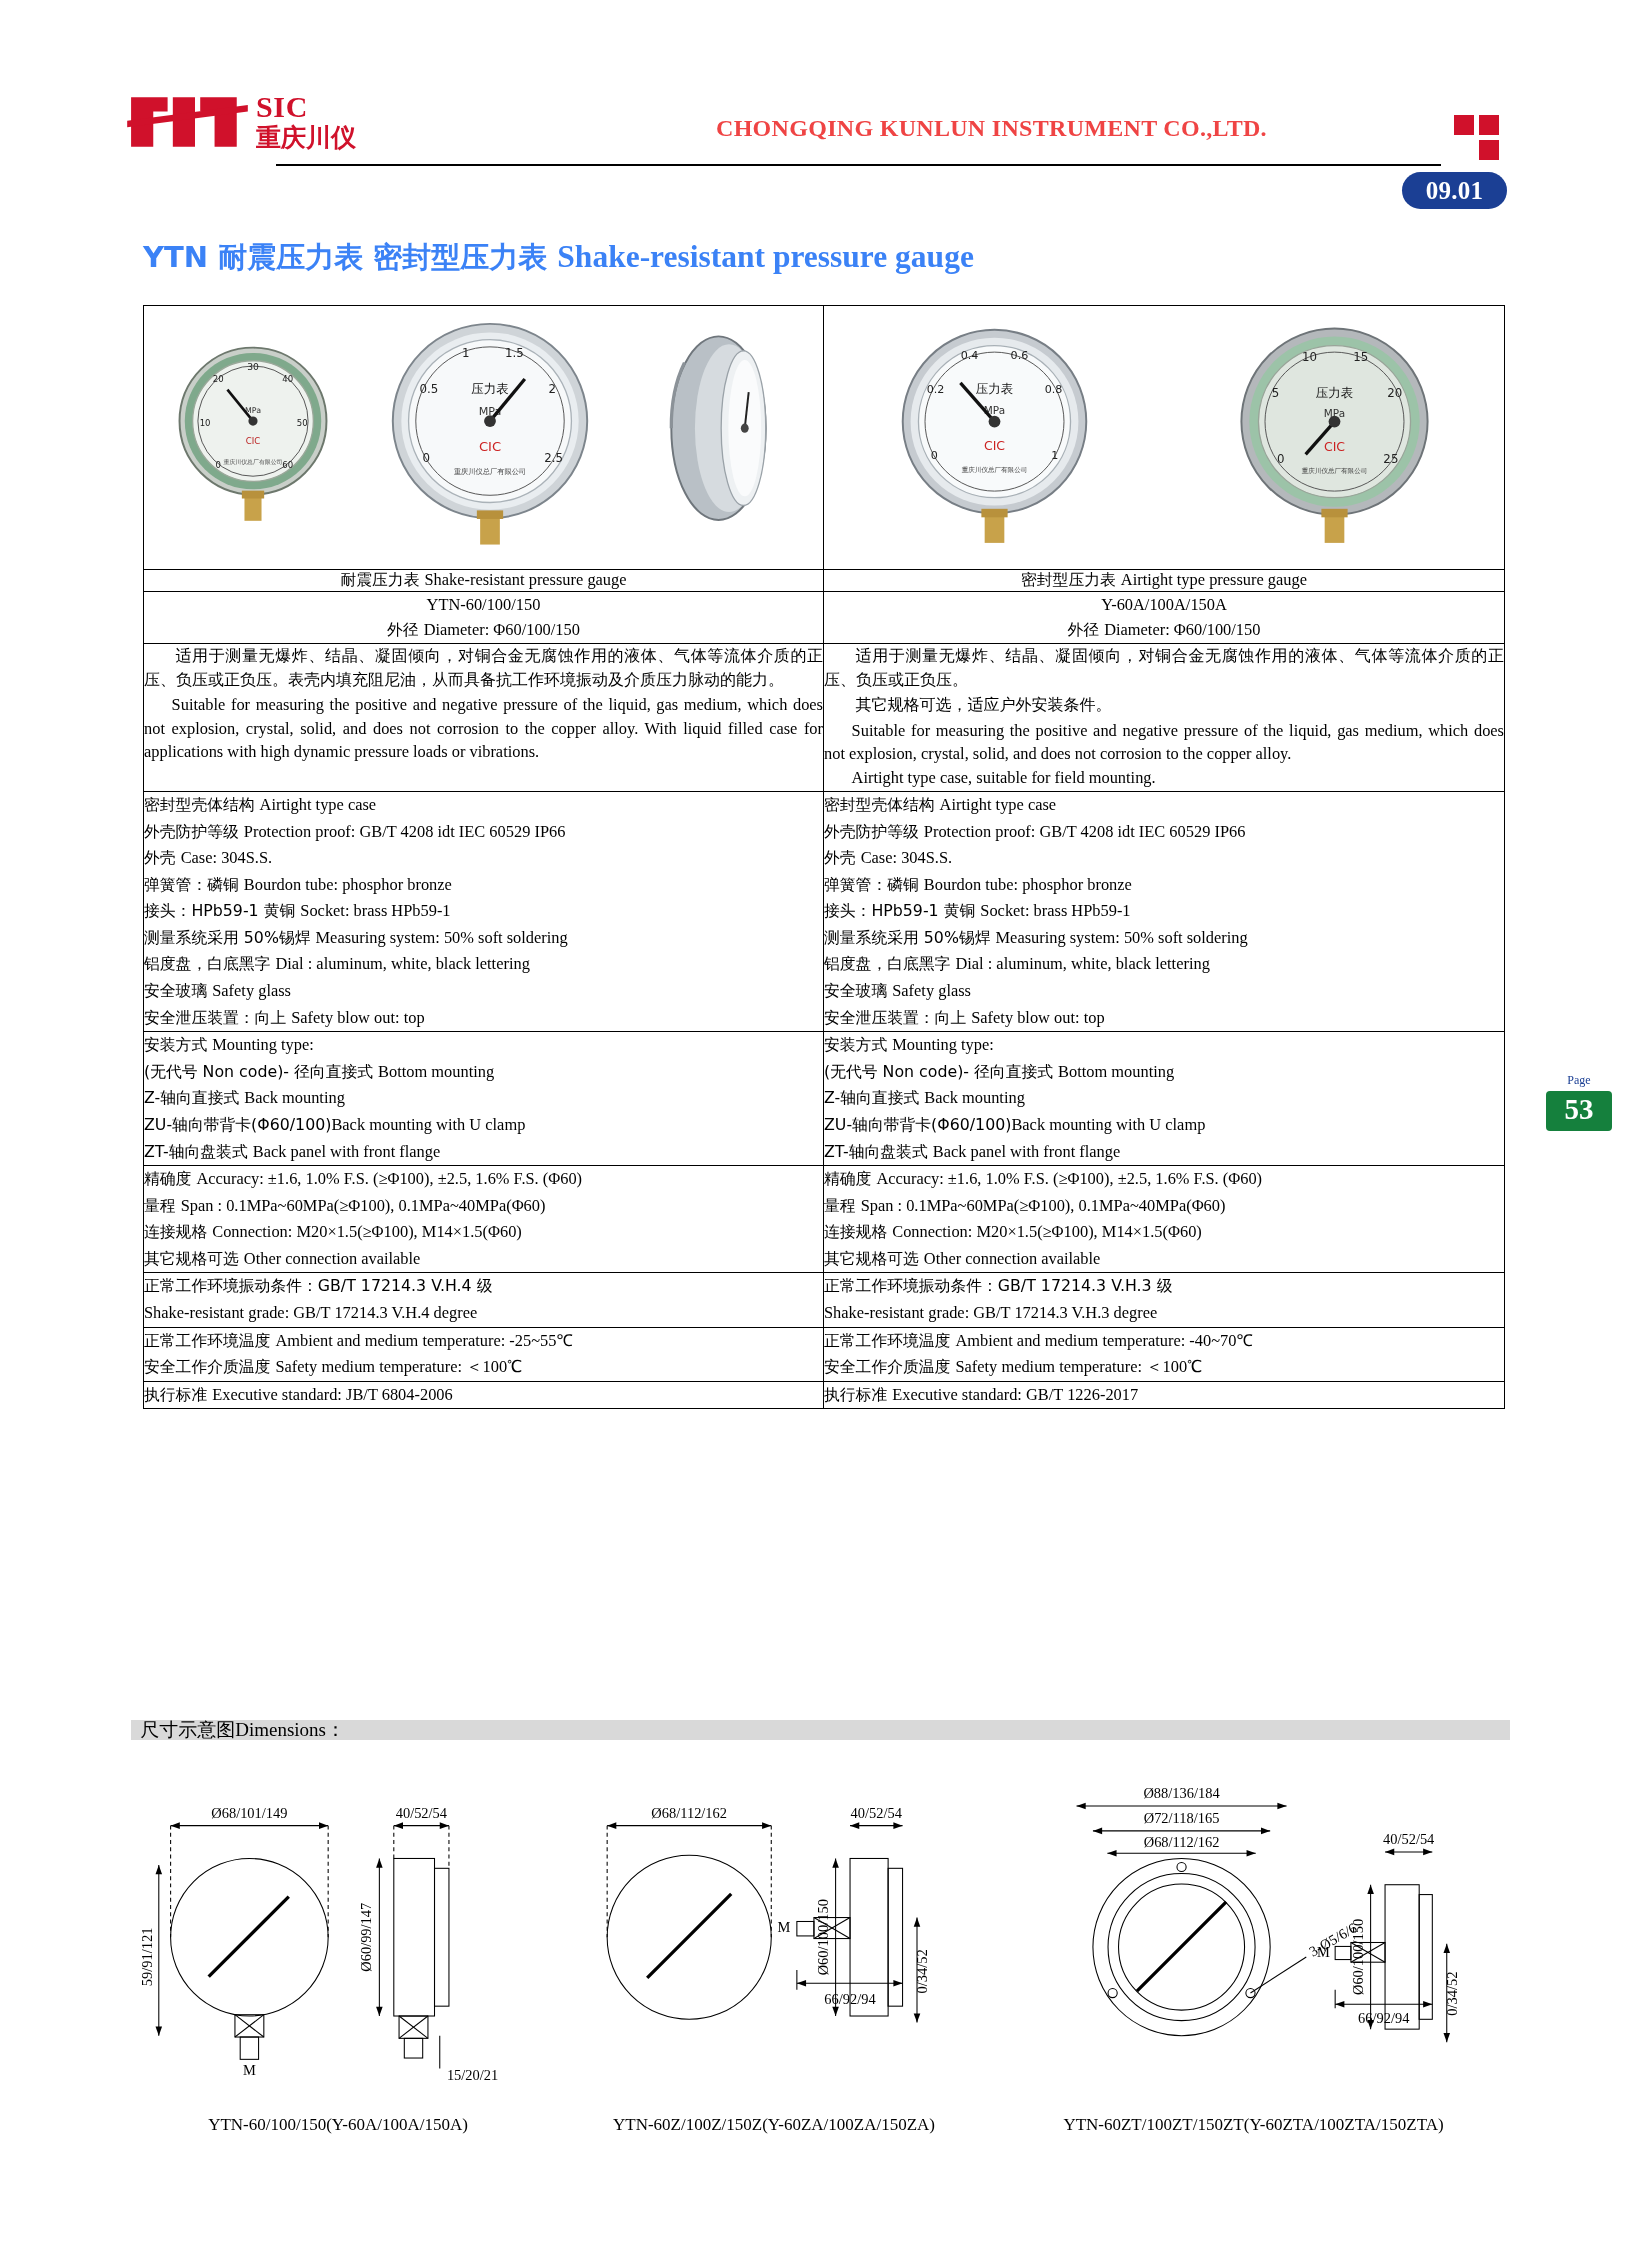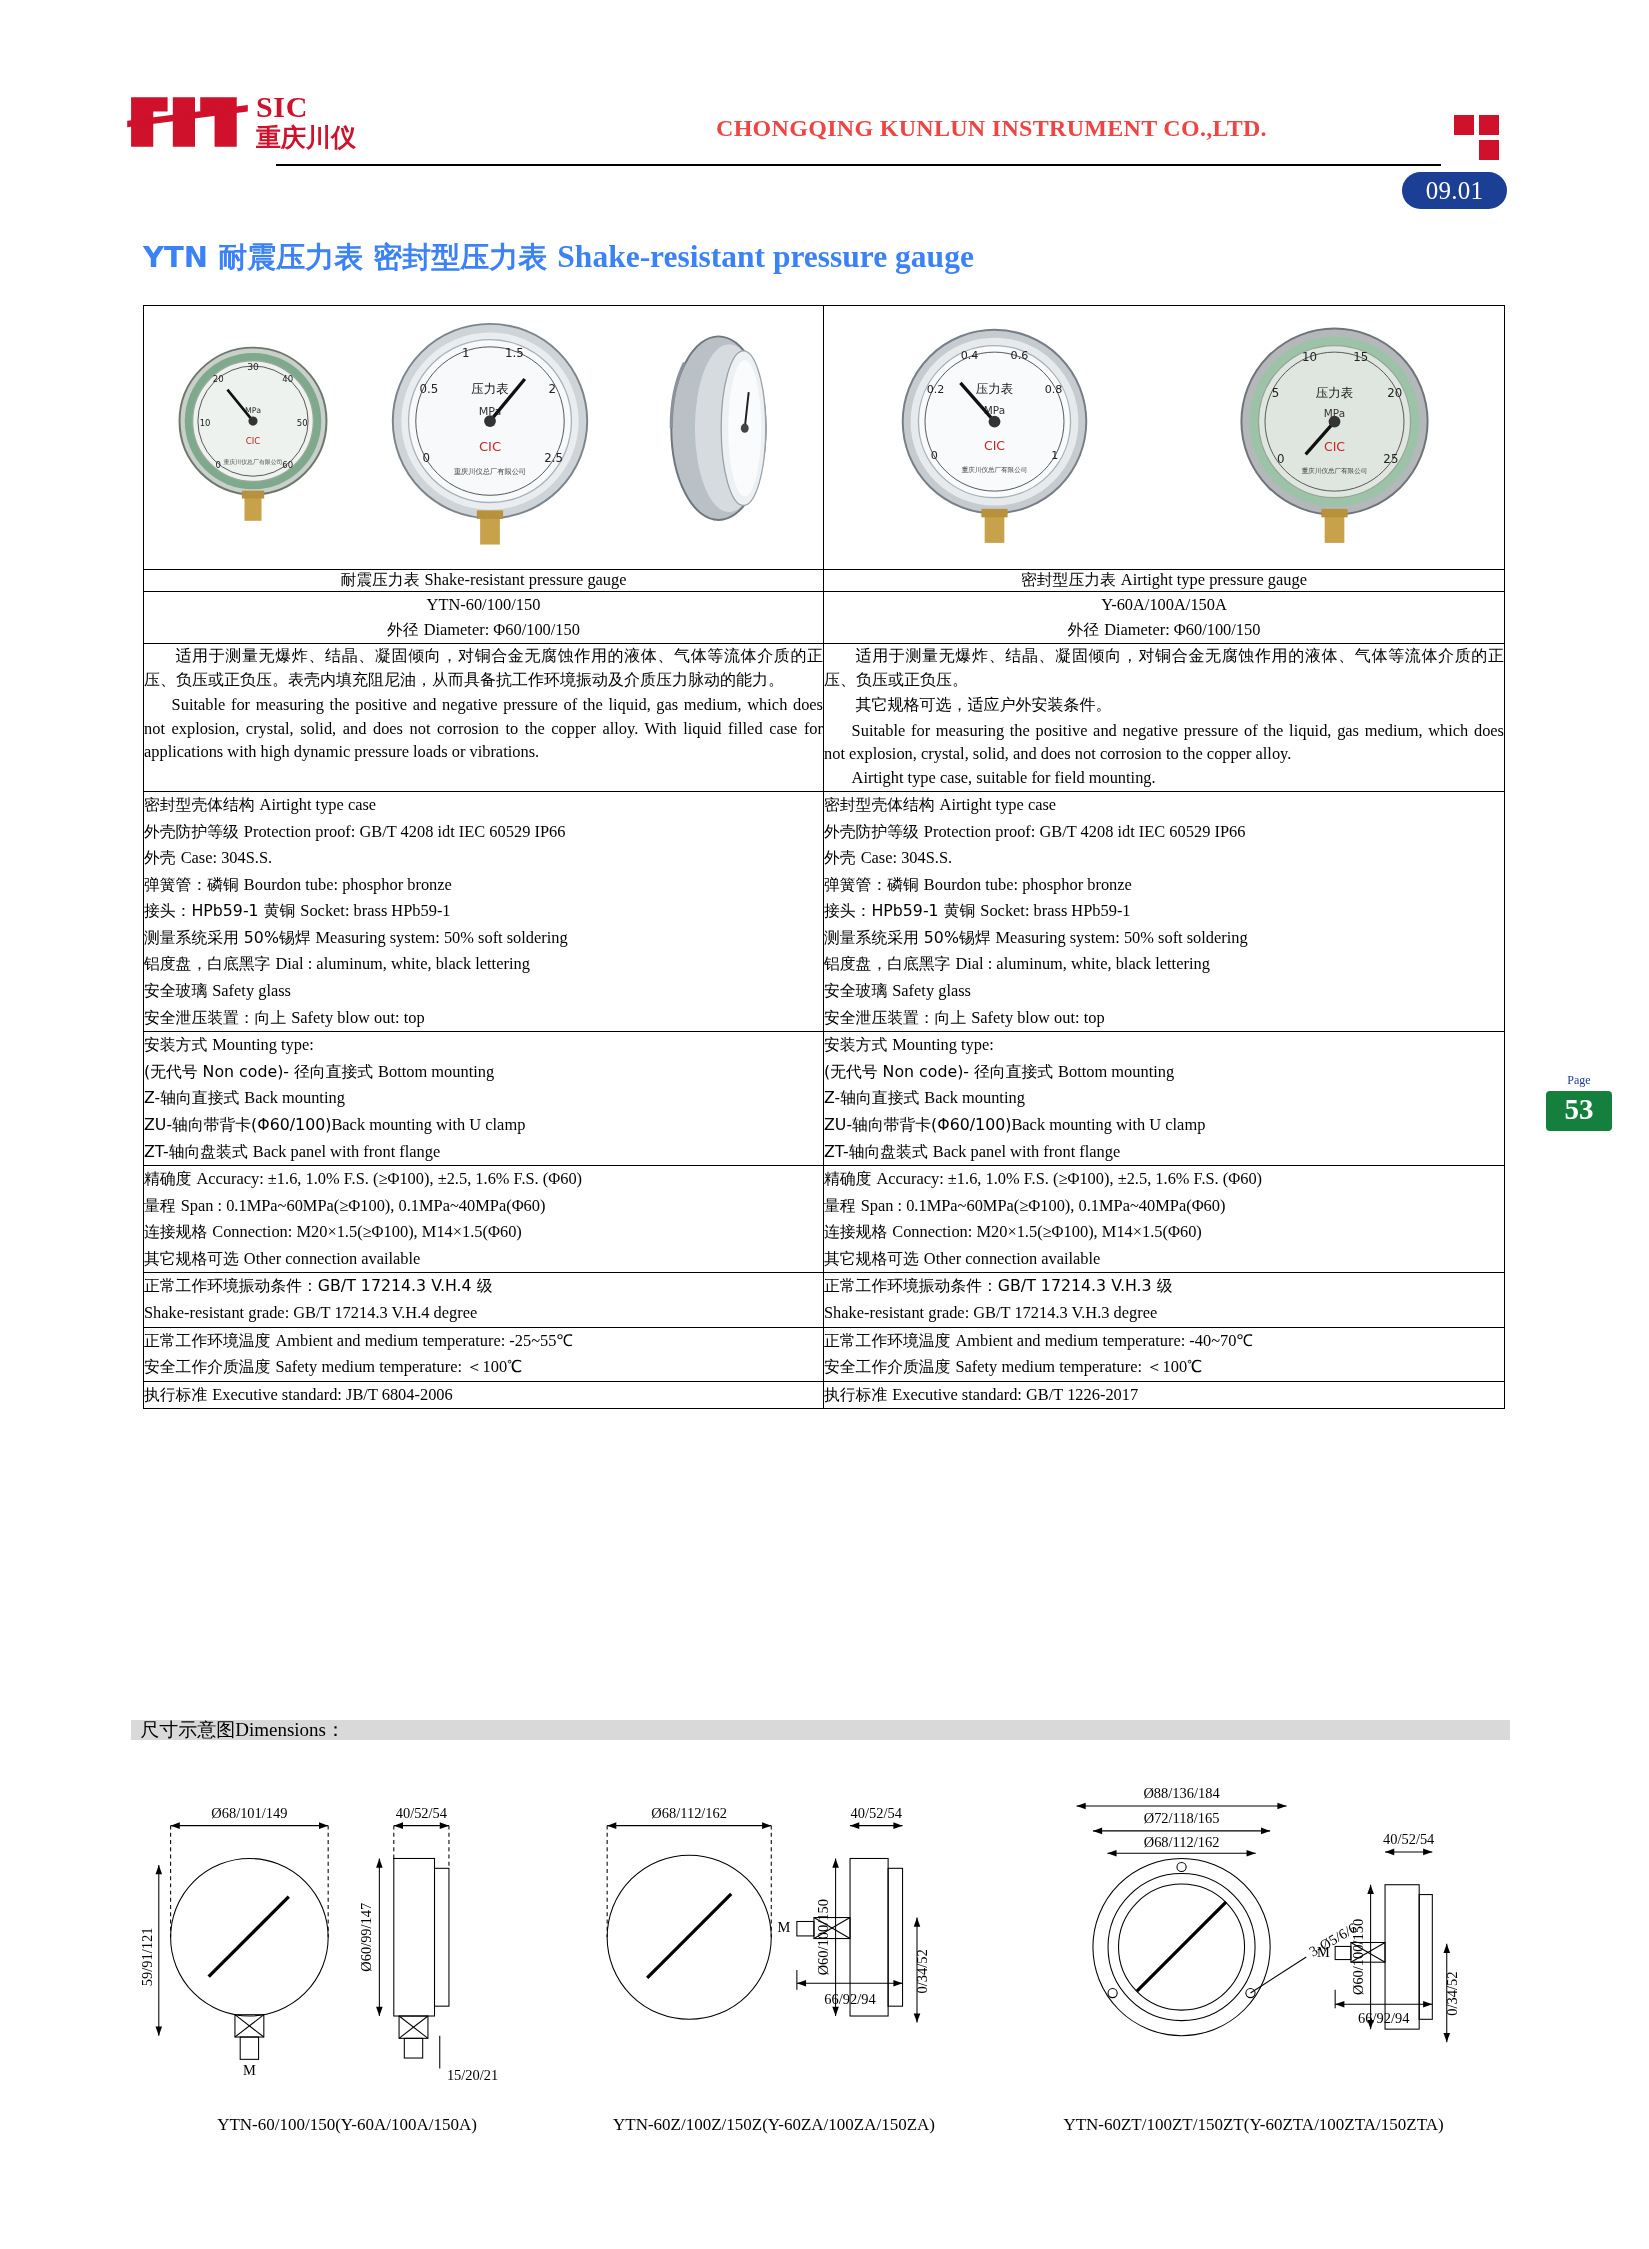--- a/index.html
+++ b/index.html
@@ -64,21 +64,21 @@
   }
   .hsq { position: absolute; background: #d0112b; }
   .page-code {
     position: absolute;
     left: 1402px; top: 172px;
     width: 105px; height: 37px;
     background: #1b3f94;
     border-radius: 18.4px;
     color: #fff;
     font-family: "Liberation Serif", serif;
-    font-weight: normal;
+    font-weight: bold;
     font-size: 25px;
     display: flex; align-items: center; justify-content: center;
     letter-spacing: 0.3px;
   }
 
   
   #doc-title {
     position: absolute;
     left: 143px; top: 238px;
     font-size: 31.5px;
@@ -600,17 +600,17 @@
       <path d="M1834 372 l14 -5 l0 10 z" fill="#000" stroke="none"></path>
       <path d="M1982 372 l-14 -5 l0 10 z" fill="#000" stroke="none"></path>
       <text x="1908" y="400" text-anchor="middle" stroke="none" fill="#000">66/92/94</text>
       <line x1="2004" y1="280" x2="2004" y2="430"></line>
       <path d="M2004 280 l-5 14 l10 0 z" fill="#000" stroke="none"></path>
       <path d="M2004 430 l-5 -14 l10 0 z" fill="#000" stroke="none"></path>
       <text x="2020" y="356" text-anchor="middle" stroke="none" fill="#000" transform="rotate(-90 2020 356)">0/34/52</text>
     </g>
   </svg>
 
-  <div class="dim-caption" style="left:32px; top:355px; width:368px;">YTN-60/100/150(Y-60A/100A/150A)</div>
+  <div class="dim-caption" style="left:23px; top:355px; width:368px;">YTN-60/100/150(Y-60A/100A/150A)</div>
   <div class="dim-caption" style="left:420px; top:355px; width:446px;">YTN-60Z/100Z/150Z(Y-60ZA/100ZA/150ZA)</div>
   <div class="dim-caption" style="left:873px; top:355px; width:499px;">YTN-60ZT/100ZT/150ZT(Y-60ZTA/100ZTA/150ZTA)</div>
 </div>
 
 
 </body></html>

